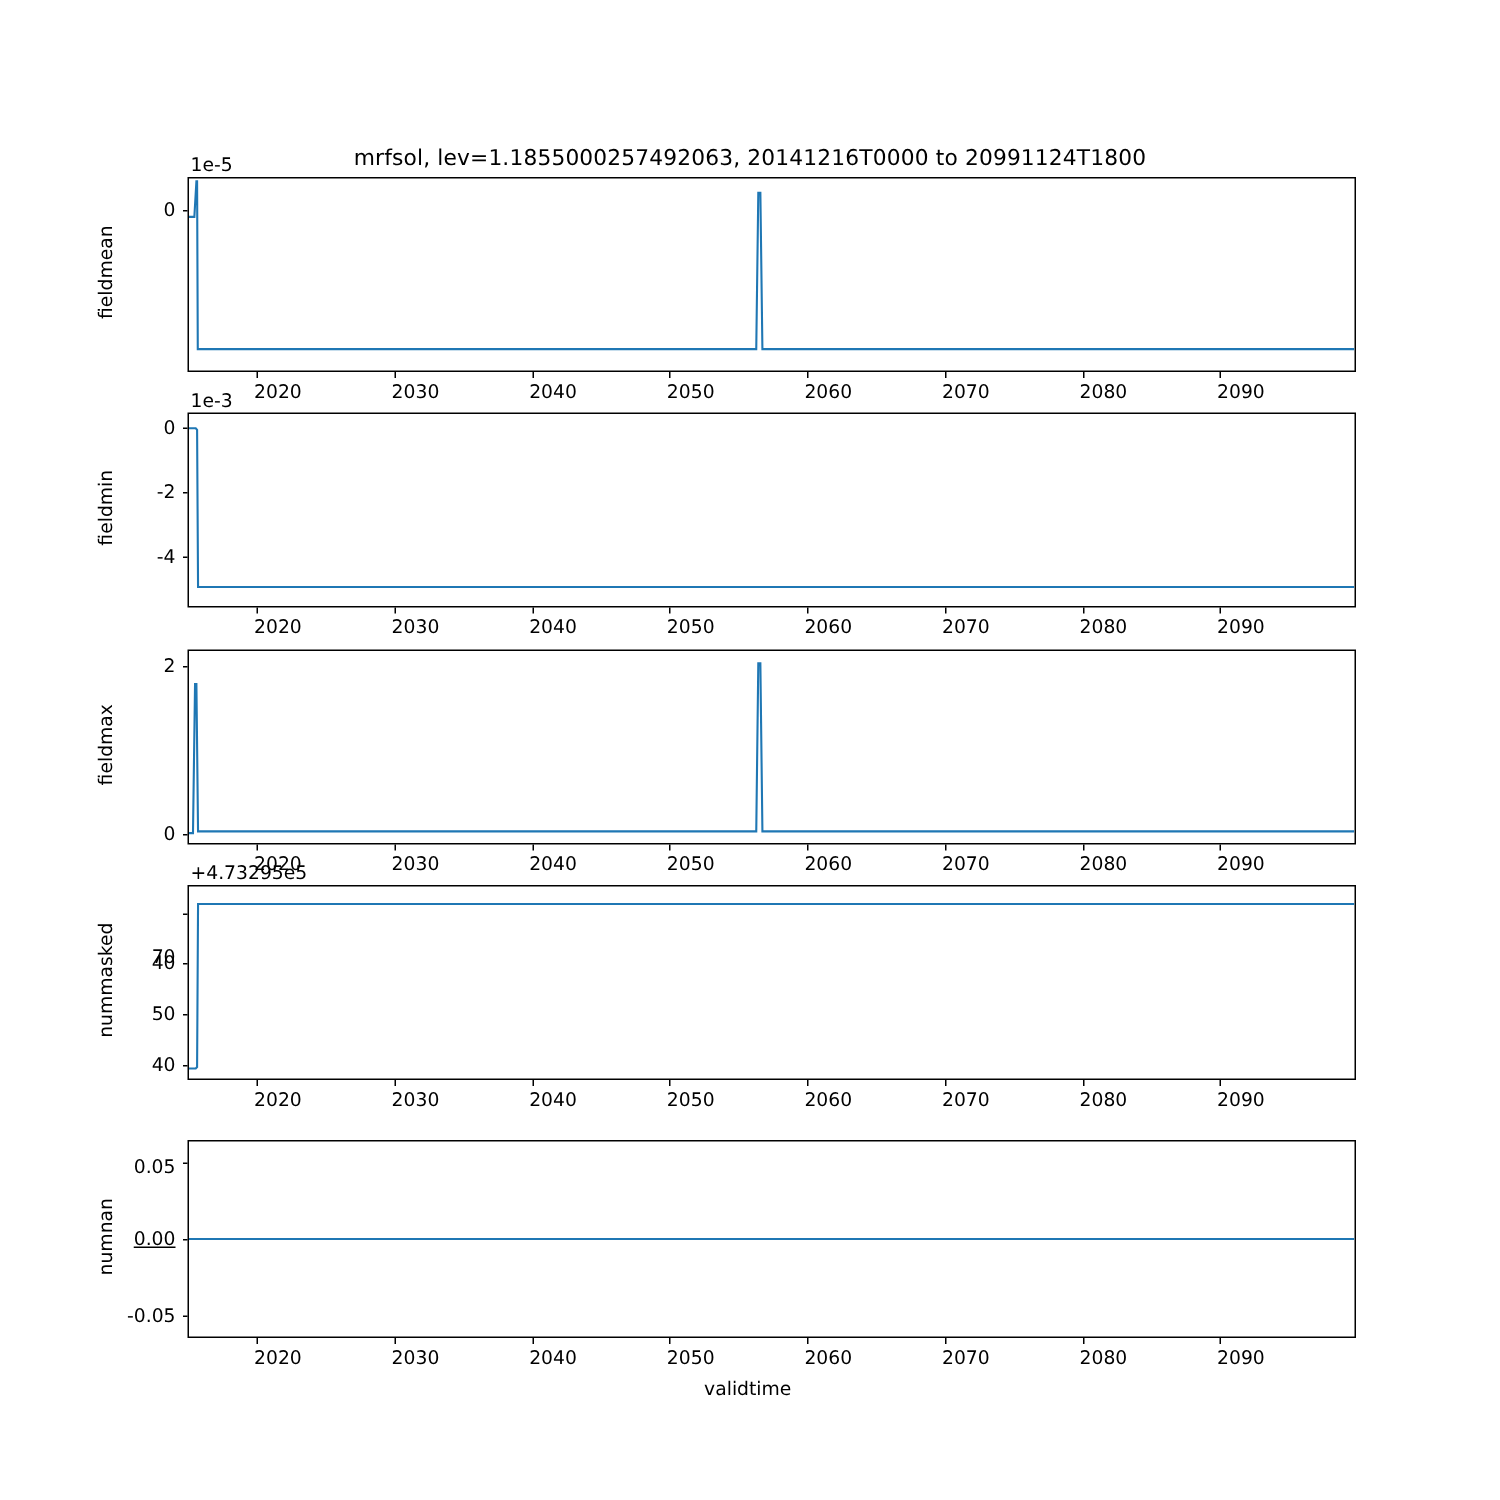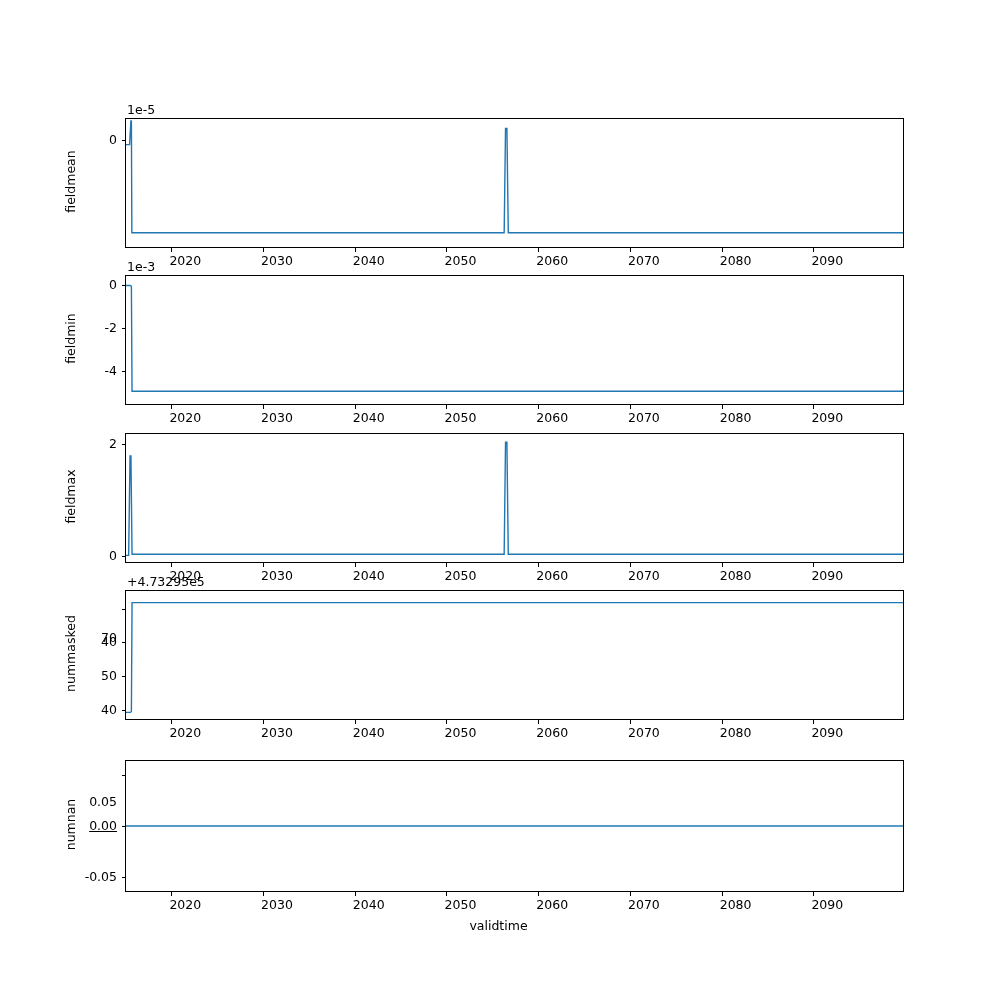--- a/index.html
+++ b/index.html
@@ -82,20 +82,21 @@
     position: absolute;
     font-size: 12.5px;
     color: #000;
     white-space: nowrap;
   }
 </style>
 </head>
 <body>
 
 <div id="figure">
+  <div class="fig-title">mrfsol, lev=1.1855000257492063, 20141216T0000 to 20991124T1800</div>
 <div class="panel" style="left: 125px; top: 118px; width: 779px; height: 130px;">
       <div class="plot-area">
         <svg viewBox="0 0 779 130" preserveAspectRatio="none">
           <path d="M0.00,26.00 L2.20,26.00 L3.58,26.00 L4.95,1.93 L5.41,1.93 L5.87,115.56 L6.05,115.56 L7.70,115.56 L46.22,115.56 L137.93,115.56 L229.65,115.56 L321.36,115.56 L379.14,115.56 L380.51,9.63 L381.89,9.63 L383.26,115.56 L413.07,115.56 L504.78,115.56 L596.49,115.56 L688.21,115.56 L779.00,115.56" fill="none" stroke="#1f77b4" stroke-width="1.4" stroke-linejoin="miter" stroke-linecap="butt" vector-effect="non-scaling-stroke"></path>
         </svg>
       </div>
     </div>
     <div class="ylabel" style="width: 120px; left: 10px; top: 174px;">fieldmean</div>
     <div class="tickmark ytickmark" style="left: 121.5px; top: 140.1px;"></div>
     <div class="ytick-label" style="width: 60px; left: 57px; top: 132.1px;">0</div>
@@ -214,21 +215,21 @@
           <path d="M0.00,66.00 L46.22,66.00 L229.65,66.00 L413.07,66.00 L596.49,66.00 L779.00,66.00" fill="none" stroke="#1f77b4" stroke-width="1.4" stroke-linejoin="miter" stroke-linecap="butt" vector-effect="non-scaling-stroke"></path>
         </svg>
       </div>
     </div>
     <div class="ylabel" style="width: 120px; left: 10px; top: 817px;">numnan</div>
     <div class="tickmark ytickmark" style="left: 121.5px; top: 876.8px;"></div>
     <div class="ytick-label" style="width: 60px; left: 57px; top: 868.8px;">-0.05</div>
     <div class="tickmark ytickmark" style="left: 121.5px; top: 826px;"></div>
     <div class="ytick-label" style="width: 60px; left: 57px; top: 818px; text-decoration: underline;">0.00</div>
     <div class="tickmark ytickmark" style="left: 121.5px; top: 775.2px;"></div>
-    <div class="ytick-label" style="width: 60px; left: 57px; top: 794px;">0.05</div>
+    <div class="ytick-label" style="width: 60px; left: 57px; top: 770px;">0.05</div>
     <div class="tickmark xtickmark" style="left: 171.2px; top: 892px;"></div>
     <div class="xtick-label" style="width: 60px; left: 141.2px; top: 897px;">2020</div>
     <div class="tickmark xtickmark" style="left: 262.9px; top: 892px;"></div>
     <div class="xtick-label" style="width: 60px; left: 232.9px; top: 897px;">2030</div>
     <div class="tickmark xtickmark" style="left: 354.6px; top: 892px;"></div>
     <div class="xtick-label" style="width: 60px; left: 324.6px; top: 897px;">2040</div>
     <div class="tickmark xtickmark" style="left: 446.4px; top: 892px;"></div>
     <div class="xtick-label" style="width: 60px; left: 416.4px; top: 897px;">2050</div>
     <div class="tickmark xtickmark" style="left: 538.1px; top: 892px;"></div>
     <div class="xtick-label" style="width: 60px; left: 508.1px; top: 897px;">2060</div>

